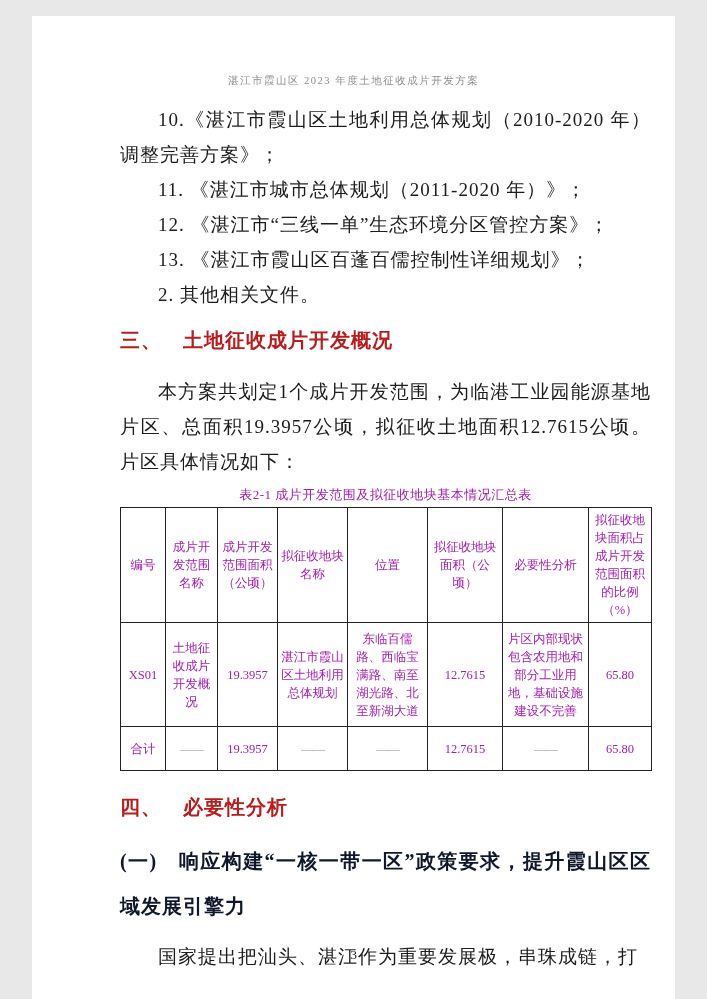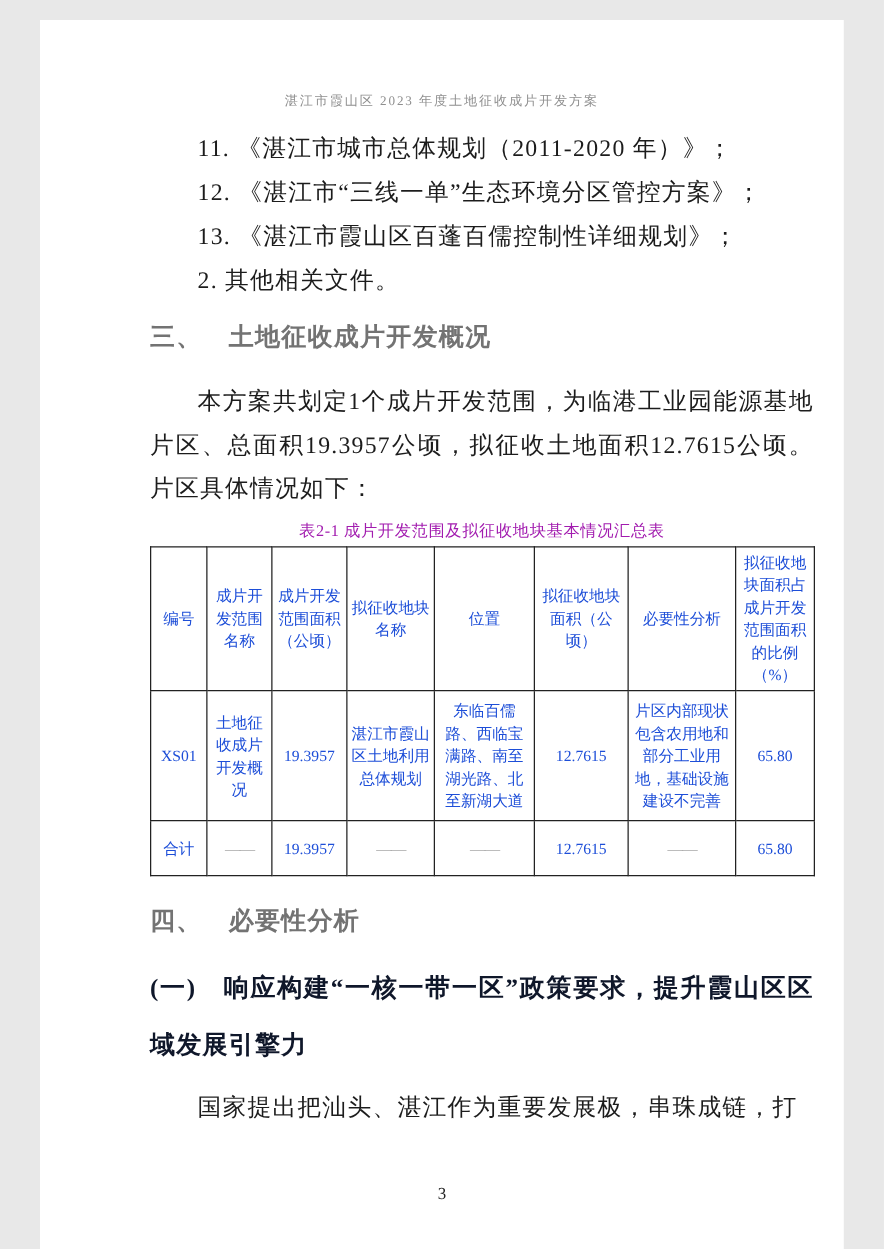--- a/index.html
+++ b/index.html
@@ -37,21 +37,21 @@
     text-align: justify;
     text-indent: 2em;
   }
   h2.section-heading {
     margin: 14px 0 20px 0;
     font-size: 20px;
     line-height: 28px;
     font-weight: bold;
     letter-spacing: 1px;
     font-family: "Liberation Sans", "DejaVu Sans", sans-serif;
-    color: #737373;
+    color: #b91c1c;
   }
   .table-caption {
     margin: 7px 0 3px 0;
     text-align: center;
     font-size: 13px;
     letter-spacing: 0.5px;
     color: #a21caf;
   }
   table.summary-table {
     width: 531px;
@@ -60,21 +60,21 @@
   }
   .summary-table th, .summary-table td {
     border: 1px solid #222;
     font-size: 12.5px;
     line-height: 18px;
     font-weight: normal;
     text-align: center;
     vertical-align: middle;
     padding: 3px 3px;
     word-break: break-all;
-    color: #1d4ed8;
+    color: #a21caf;
   }
   tr.header-row { height: 93px; }
   tr.data-row { height: 104px; }
   tr.total-row { height: 44px; }
   td.dash-cell { color: #a9a9a9; letter-spacing: -1px; }
   h3.sub-heading {
     margin: 18px 0 0 0;
     font-size: 20px;
     line-height: 45px;
     font-weight: bold;
@@ -95,20 +95,21 @@
 </style>
 </head>
 <body>
 
 <div class="page">
 
   <div class="running-header">湛江市霞山区 2023 年度土地征收成片开发方案</div>
 
   <div class="content">
 
+    <p class="body-text">10.《湛江市霞山区土地利用总体规划（2010-2020 年）调整完善方案》；</p>
     <p class="body-text">11. 《湛江市城市总体规划（2011-2020 年）》；</p>
     <p class="body-text">12. 《湛江市“三线一单”生态环境分区管控方案》；</p>
     <p class="body-text">13. 《湛江市霞山区百蓬百儒控制性详细规划》；</p>
     <p class="body-text">2. 其他相关文件。</p>
 
     <h2 class="section-heading">三、　土地征收成片开发概况</h2>
 
     <p class="body-text">本方案共划定1个成片开发范围，为临港工业园能源基地片区、总面积19.3957公顷，拟征收土地面积12.7615公顷。片区具体情况如下：</p>
 
     <div class="table-caption">表2-1 成片开发范围及拟征收地块基本情况汇总表</div>

